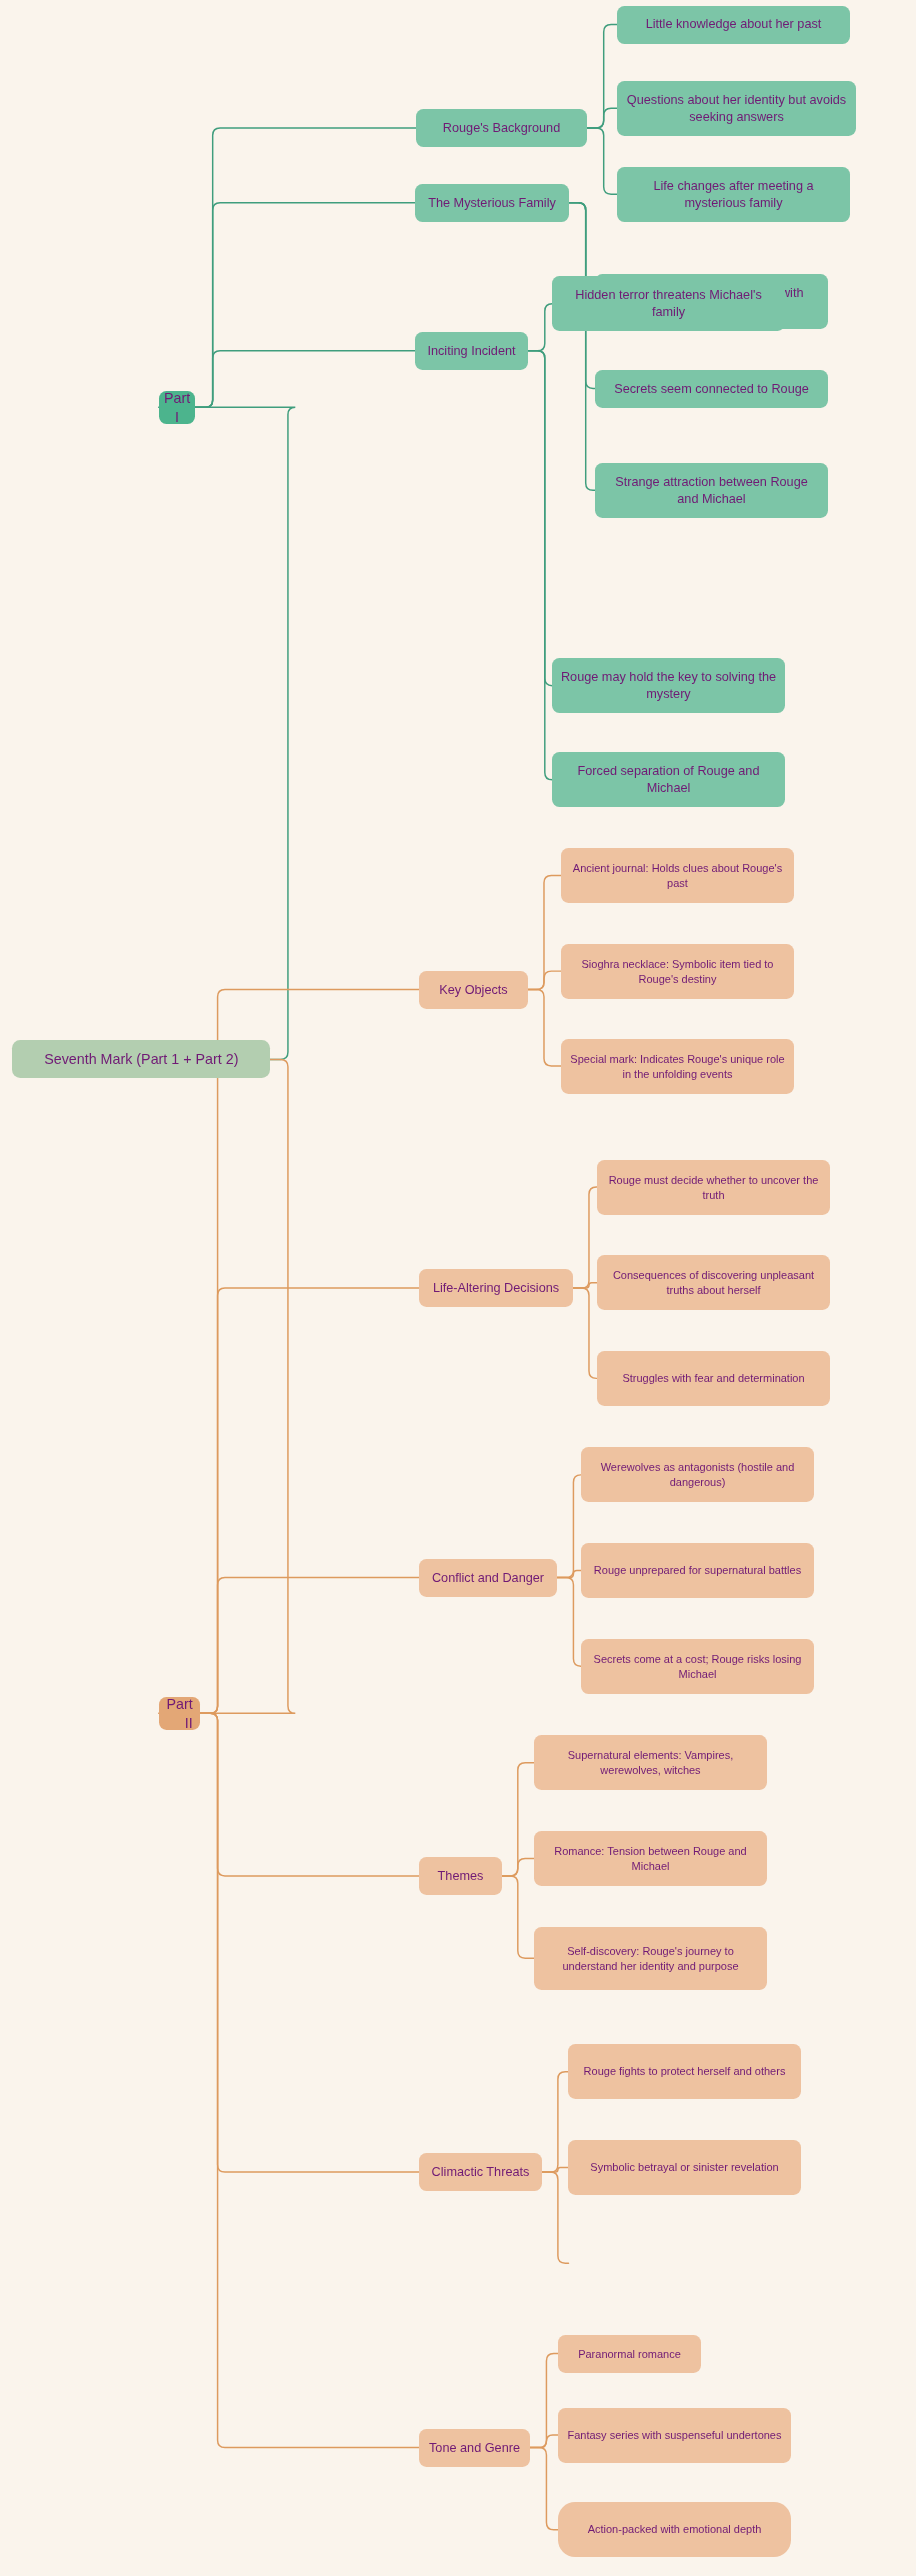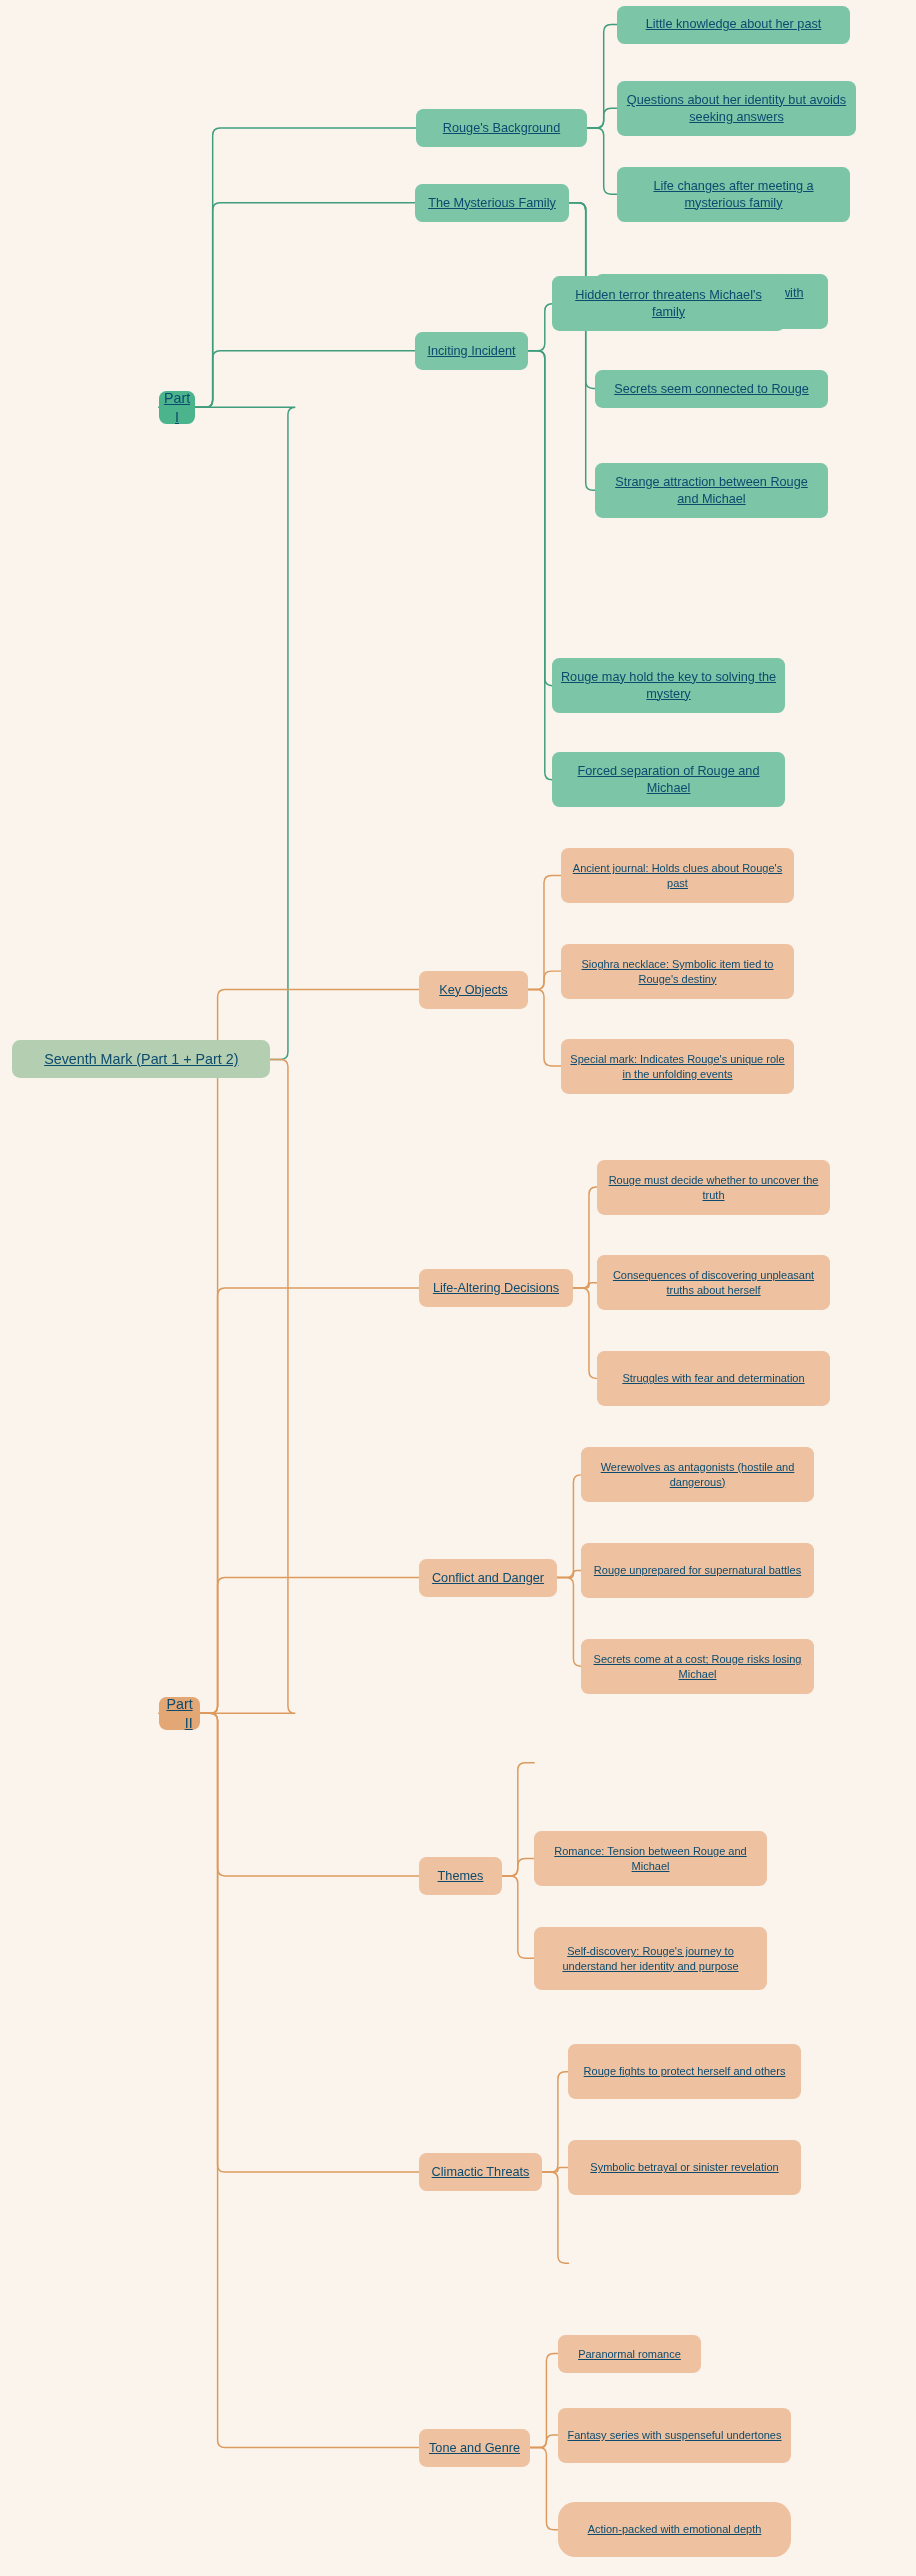--- a/index.html
+++ b/index.html
@@ -26,26 +26,25 @@
     pointer-events: none;
   }
   .node {
     position: absolute;
     box-sizing: border-box;
     display: flex;
     align-items: center;
     justify-content: center;
     text-align: center;
     border-radius: 7.4px;
-    color: #0c4a6e;
+    color: #701a75;
     line-height: 1.32;
     padding: 3.3px 8.2px;
     overflow: hidden;
     z-index: 2;
-    text-decoration: underline;
   }
   .node.root {
     background: #b3ceb0;
     font-size: 14.3px;
     border-radius: 8.2px;
   }
   .node.branch-green {
     background: #4cb48d;
     font-size: 14.3px;
   }
@@ -135,20 +134,21 @@
     <div class="node leaf-orange" style="left: 561px; top: 1039px; width: 233px; height: 55px;">Special mark: Indicates Rouge's unique role in the unfolding events</div>
     <div class="node sub-orange" style="left: 419px; top: 1269px; width: 154px; height: 38px;">Life-Altering Decisions</div>
     <div class="node leaf-orange" style="left: 597px; top: 1160px; width: 233px; height: 55px;">Rouge must decide whether to uncover the truth</div>
     <div class="node leaf-orange" style="left: 597px; top: 1255px; width: 233px; height: 55px;">Consequences of discovering unpleasant truths about herself</div>
     <div class="node leaf-orange" style="left: 597px; top: 1351px; width: 233px; height: 55px;">Struggles with fear and determination</div>
     <div class="node sub-orange" style="left: 419px; top: 1559px; width: 138px; height: 38px;">Conflict and Danger</div>
     <div class="node leaf-orange" style="left: 581px; top: 1447px; width: 233px; height: 55px;">Werewolves as antagonists (hostile and dangerous)</div>
     <div class="node leaf-orange" style="left: 581px; top: 1543px; width: 233px; height: 55px;">Rouge unprepared for supernatural battles</div>
     <div class="node leaf-orange" style="left: 581px; top: 1639px; width: 233px; height: 55px;">Secrets come at a cost; Rouge risks losing Michael</div>
     <div class="node sub-orange" style="left: 419px; top: 1857px; width: 83px; height: 38px;">Themes</div>
+    <div class="node leaf-orange" style="left: 534px; top: 1735px; width: 233px; height: 55px;">Supernatural elements: Vampires, werewolves, witches</div>
     <div class="node leaf-orange" style="left: 534px; top: 1831px; width: 233px; height: 55px;">Romance: Tension between Rouge and Michael</div>
     <div class="node leaf-orange" style="left: 534px; top: 1927px; width: 233px; height: 63px;">Self-discovery: Rouge's journey to understand her identity and purpose</div>
     <div class="node sub-orange" style="left: 419px; top: 2153px; width: 123px; height: 38px;">Climactic Threats</div>
     <div class="node leaf-orange" style="left: 568px; top: 2044px; width: 233px; height: 55px;">Rouge fights to protect herself and others</div>
     <div class="node leaf-orange" style="left: 568px; top: 2140px; width: 233px; height: 55px;">Symbolic betrayal or sinister revelation</div>
     <div class="node sub-orange" style="left: 419px; top: 2429px; width: 111px; height: 38px;">Tone and Genre</div>
     <div class="node leaf-orange" style="left: 558px; top: 2335px; width: 143px; height: 38px;">Paranormal romance</div>
     <div class="node leaf-orange" style="left: 558px; top: 2408px; width: 233px; height: 55px; text-align: right;">Fantasy series with suspenseful undertones</div>
     <div class="node leaf-orange" style="left: 558px; top: 2502px; width: 233px; height: 55px; border-radius: 17px;">Action-packed with emotional depth</div>
   </div>

